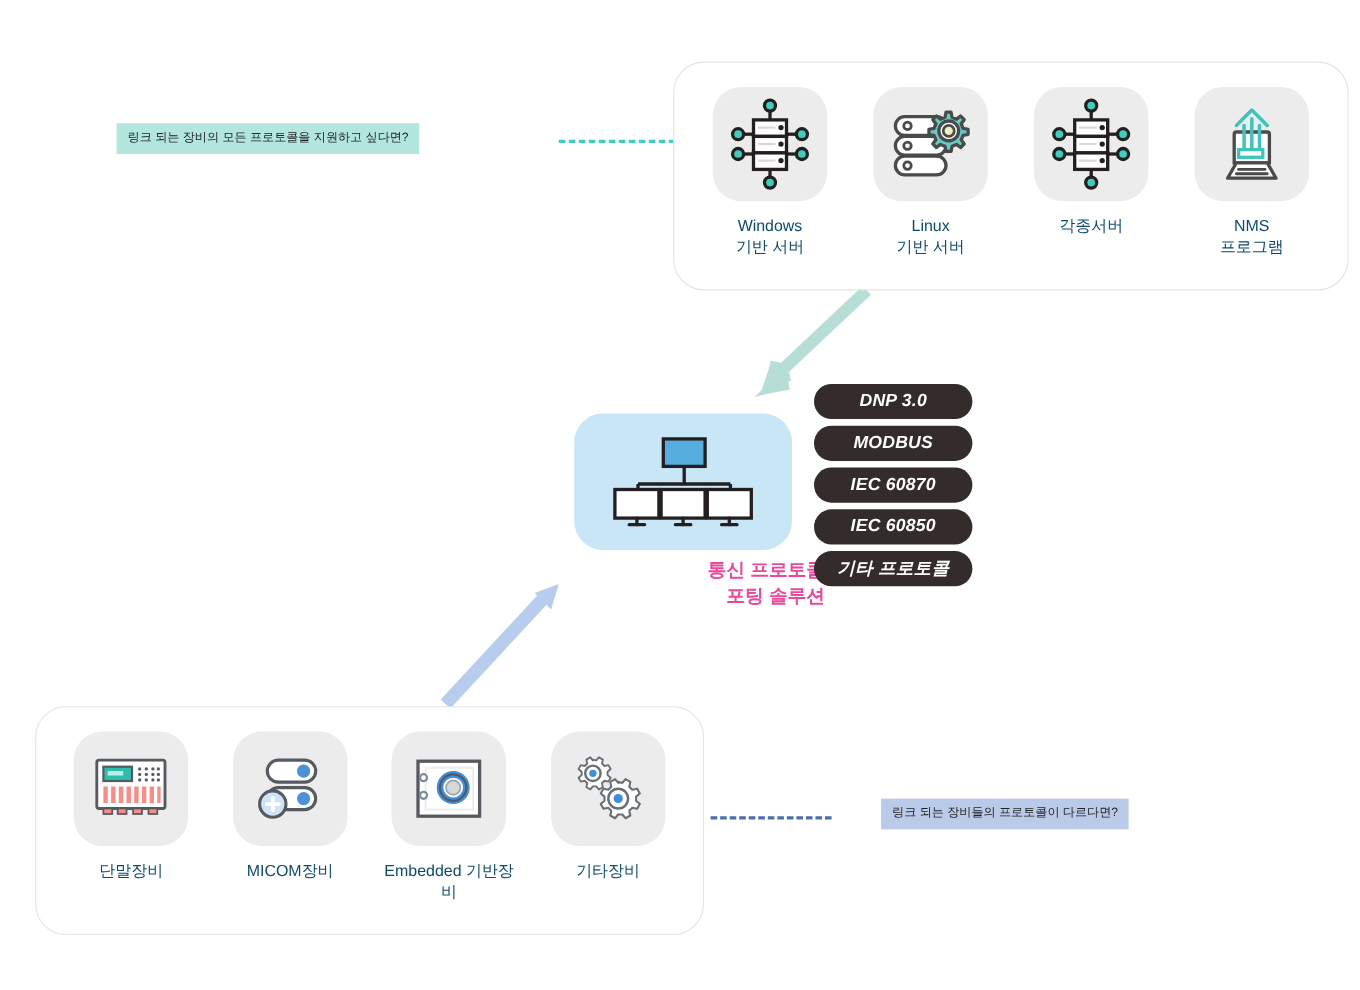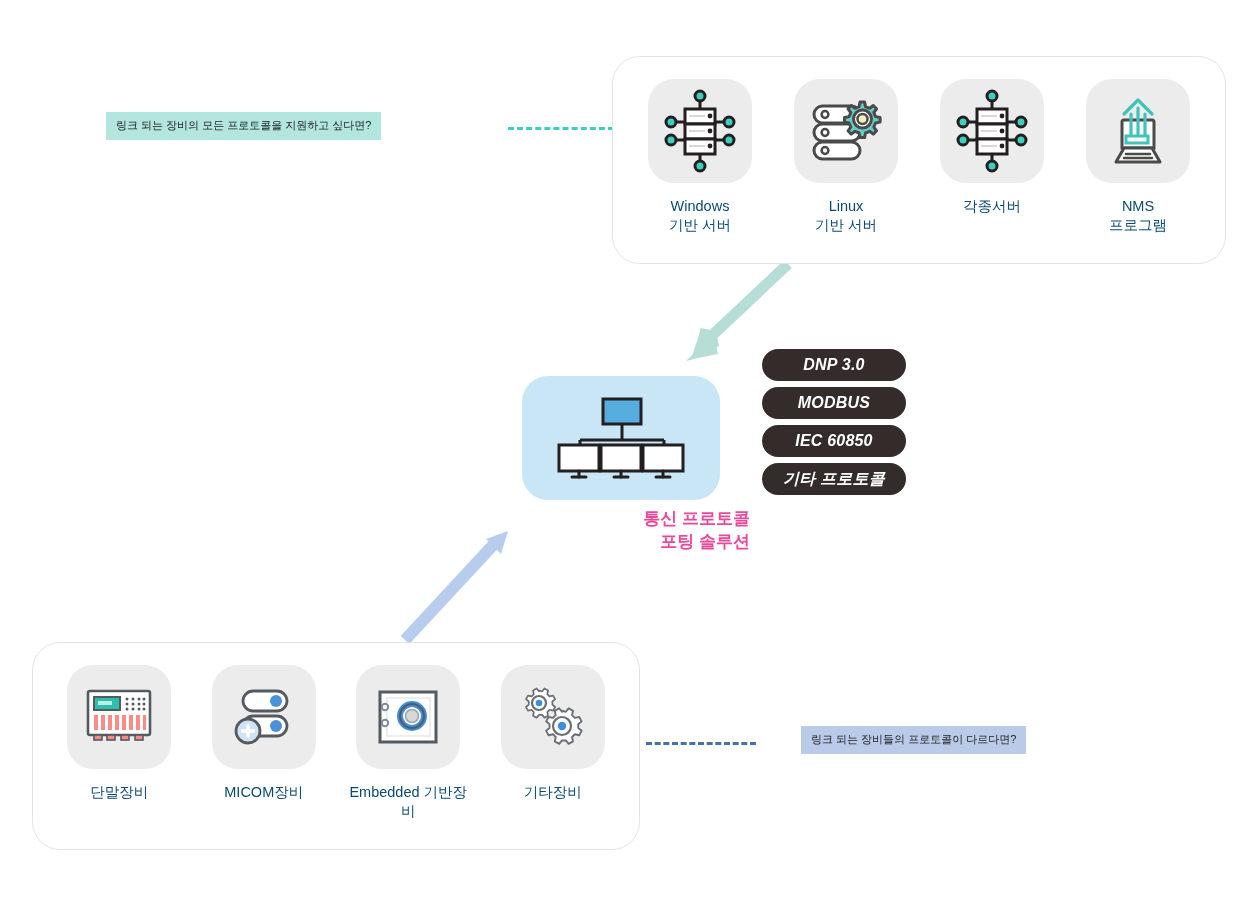--- a/index.html
+++ b/index.html
@@ -60,21 +60,21 @@
     display:flex;align-items:center;justify-content:center;
   }
   #center-label{
     position:absolute;left:492px;top:508px;width:258px;
     text-align:right;font-size:17px;font-weight:bold;line-height:1.35;
     color:#ec4899;white-space:pre-line;
   }
 
   
   #protocol-list{
-    position:absolute;left:762px;top:349px;width:144px;
+    position:absolute;left:740px;top:349px;width:144px;
     display:flex;flex-direction:column;gap:6px;
   }
   .pill{
     height:32px;border-radius:16px;background:#332c2b;
     color:#ffffff;font-size:16px;font-weight:bold;font-style:italic;
     display:flex;align-items:center;justify-content:center;
     letter-spacing:.2px;
   }
 
   
@@ -275,20 +275,21 @@
         </g>
       </svg>
     </div>
   </div>
   <div id="center-label">통신 프로토콜
 포팅 솔루션</div>
 
   <div id="protocol-list">
     <div class="pill">DNP 3.0</div>
     <div class="pill">MODBUS</div>
+    <div class="pill">IEC 60870</div>
     <div class="pill">IEC 60850</div>
     <div class="pill">기타 프로토콜</div>
   </div>
 
   <div class="group-card" id="bottom-group">
     <div class="tile-row">
 
       <div class="tile">
         <div class="tile-icon">
           <svg width="68" height="58" viewBox="0 0 68 58">

